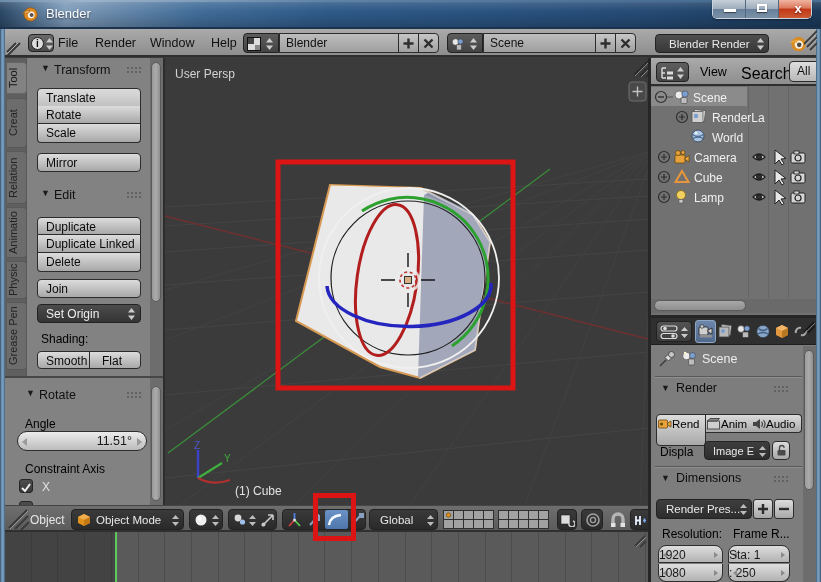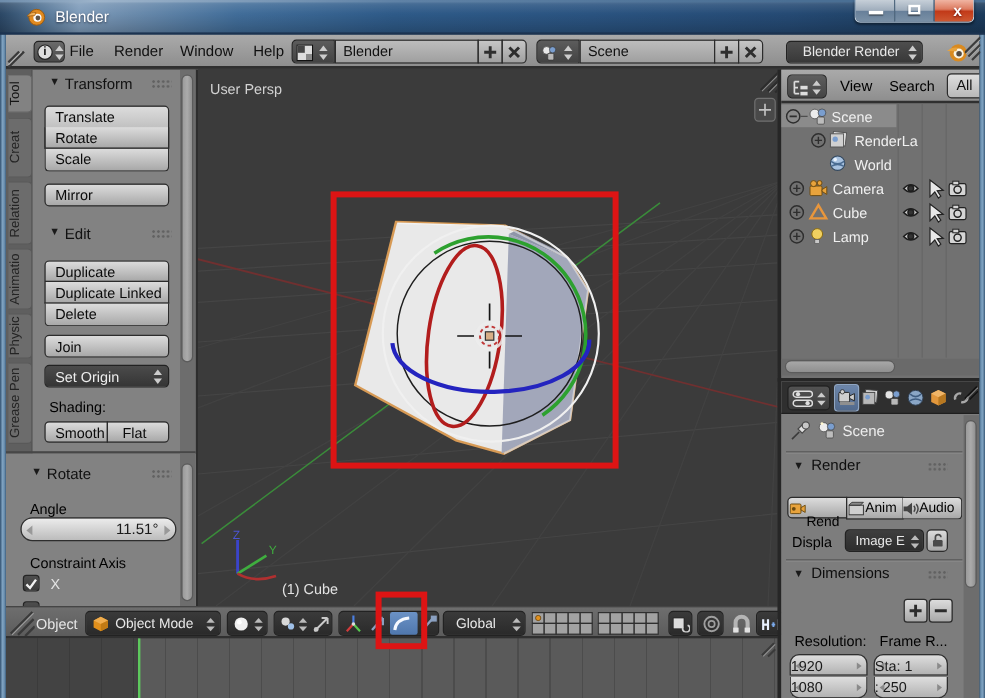--- a/index.html
+++ b/index.html
@@ -411,21 +411,21 @@
             <path d="M2,2 H6 M2,2 V12 M2,7 H5 M2,12 H6" stroke="#ddd" stroke-width="1.4" fill="none"></path>
             <rect x="7" y="5.5" width="6" height="3" fill="#ddd"></rect>
             <rect x="7" y="10.5" width="6" height="3" fill="#ddd"></rect>
           </svg>
       <svg class="abs" style="left:19px;top:3px;" width="9" height="14" viewBox="0 0 9 14">
             <path d="M4.5,1 L8,5.5 L1,5.5 Z" fill="#ccc"></path>
             <path d="M4.5,13 L8,8.5 L1,8.5 Z" fill="#ccc"></path>
           </svg>
     </div>
     <div class="abs txt" style="left:49px;top:7px;font-size:12.5px;">View</div>
-    <div class="abs txt" style="left:90px;top:7px;font-size:12px;">Search</div>
+    <div class="abs txt" style="left:90px;top:7px;font-size:16px;">Search</div>
     <div class="abs" style="left:138px;top:3px;width:30px;height:21px;background:linear-gradient(#dedede,#b8b8b8);border:1px solid #2c2c2c;border-radius:4px 0 0 4px;font-size:12px;color:#111;padding:2px 0 0 7px;">All</div>
   </div>
 
   <div class="abs" style="left:97px;top:28px;width:1px;height:212px;background:#666666;"></div>
   <div class="abs" style="left:117px;top:28px;width:1px;height:212px;background:#666666;"></div>
   <div class="abs" style="left:137px;top:28px;width:1px;height:212px;background:#666666;"></div>
 
   <div class="abs" style="left:0;top:29px;width:96px;height:19px;background:#8b8b8b;"></div>
 
   <svg class="abs" style="left:0;top:28px;" width="165" height="180" viewBox="0 0 165 180">
@@ -585,21 +585,21 @@
         <circle cx="11.5" cy="5.5" r="3" fill="#7a9ecf" stroke="#444" stroke-width=".6"></circle>
         <rect x="7.5" y="9" width="6" height="6" rx="1" fill="#bdbdbd" stroke="#444" stroke-width=".6"></rect>
         <circle cx="4" cy="3" r="1.2" fill="#fff8d0"></circle>
       </svg>
   <div class="abs" style="left:51px;top:34px;font-size:12.5px;color:#ededed;">Scene</div>
   <div class="abs" style="left:4px;top:58px;width:147px;height:1px;background:#5a5a5a;box-shadow:0 1px 0 #8e8e8e;"></div>
 
   <div class="abs ph" style="left:10px;top:65px;">▼</div>
   <div class="abs" style="left:25px;top:63px;font-size:12.5px;color:#0e0e0e;">Render</div>
   <div class="abs pg" style="left:122px;top:67px;"></div>
-  <div class="abs btn" style="left:5px;top:96px;width:50px;height:18px;border-radius:4px 0 0 4px;font-size:11.5px;padding:14px 0 0 15px;">Rend
+  <div class="abs btn" style="left:5px;top:96px;width:50px;height:32px;border-radius:4px 0 0 4px;font-size:11.5px;padding:3px 0 0 15px;">Rend
     <svg class="abs" style="left:1px;top:3px;" width="14" height="12" viewBox="0 0 14 12">
           <rect x="0.5" y="2" width="9" height="8" rx="1" fill="#e8a33c" stroke="#6b4a10" stroke-width=".8"></rect>
           <path d="M9.5,5 L13,3 V9 L9.5,7 Z" fill="#e8a33c" stroke="#6b4a10" stroke-width=".8"></path>
           <circle cx="3.5" cy="6" r="1.6" fill="#6b4a10"></circle>
         </svg>
   </div>
   <div class="abs btn" style="left:54px;top:96px;width:48px;height:19px;border-radius:0;font-size:11.5px;padding:2.5px 0 0 15px;">Anim
     <svg class="abs" style="left:1px;top:3px;" width="13" height="12" viewBox="0 0 13 12">
           <rect x="0.5" y="3" width="12" height="8" fill="#cfcfcf" stroke="#333" stroke-width=".8"></rect>
           <path d="M0.5,3 L3,0.5 H12.5 L10,3 Z" fill="#888" stroke="#333" stroke-width=".8"></path>
@@ -622,20 +622,26 @@
     <svg class="abs" style="left:2px;top:2px;" width="13" height="13" viewBox="0 0 13 13">
           <rect x="2.5" y="6" width="8" height="5.5" rx="1" fill="#4a4a4a"></rect>
           <path d="M8.5,6 V3.8 a2.3,2.3 0 0 1 4.6,0" stroke="#4a4a4a" stroke-width="1.4" fill="none" transform="translate(-4,0)"></path>
         </svg>
   </div>
   <div class="abs" style="left:4px;top:148px;width:147px;height:1px;background:#5a5a5a;box-shadow:0 1px 0 #8e8e8e;"></div>
 
   <div class="abs ph" style="left:10px;top:155px;">▼</div>
   <div class="abs" style="left:25px;top:153px;font-size:12.5px;color:#0e0e0e;">Dimensions</div>
   <div class="abs pg" style="left:122px;top:157px;"></div>
+  <div class="abs dark" style="left:5px;top:181px;width:96px;height:20px;border-radius:4px;background:linear-gradient(#3e3e3e,#2d2d2d);font-size:11.5px;padding:3px 0 0 9px;">Render Pres...
+    <svg class="abs" style="left:82px;top:3px;" width="9" height="13" viewBox="0 0 9 13">
+          <path d="M4.5,1 L8,5 L1,5 Z" fill="#bbb"></path>
+          <path d="M4.5,12 L8,8 L1,8 Z" fill="#bbb"></path>
+        </svg>
+  </div>
   <div class="abs btn" style="left:102px;top:181px;width:20px;height:20px;border-radius:3px;">
     <svg class="abs" style="left:3px;top:3px;" width="12" height="12" viewBox="0 0 12 12">
           <path d="M6,1 V11 M1,6 H11" stroke="#2c2c2c" stroke-width="2.4"></path>
         </svg>
   </div>
   <div class="abs btn" style="left:123px;top:181px;width:20px;height:20px;border-radius:3px;">
     <svg class="abs" style="left:3px;top:3px;" width="12" height="12" viewBox="0 0 12 12">
           <path d="M1,6 H11" stroke="#2c2c2c" stroke-width="2.4"></path>
         </svg>
   </div>

